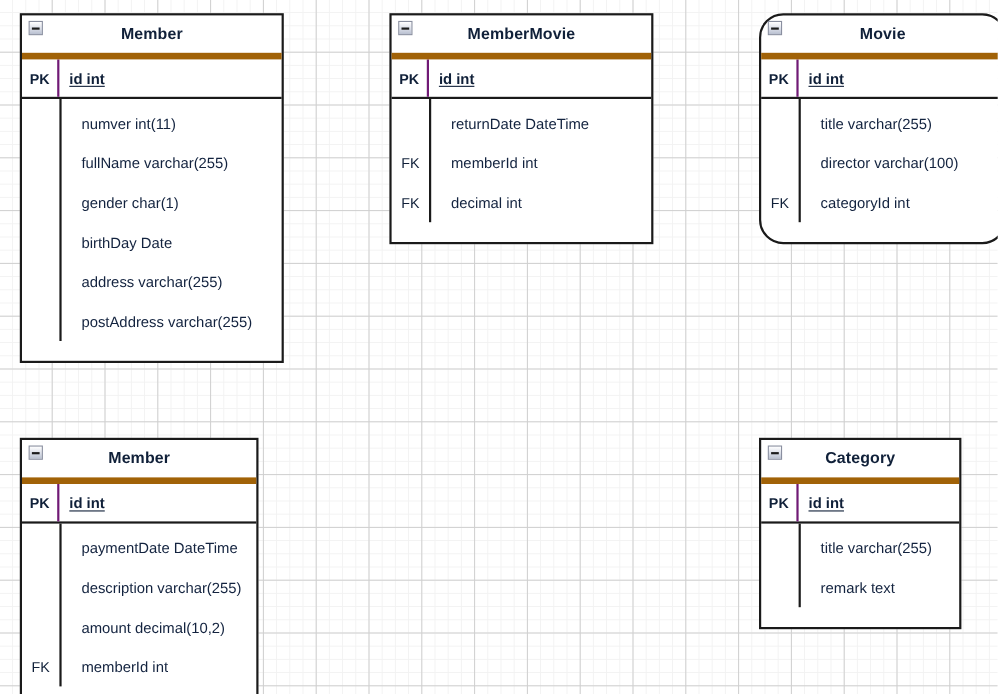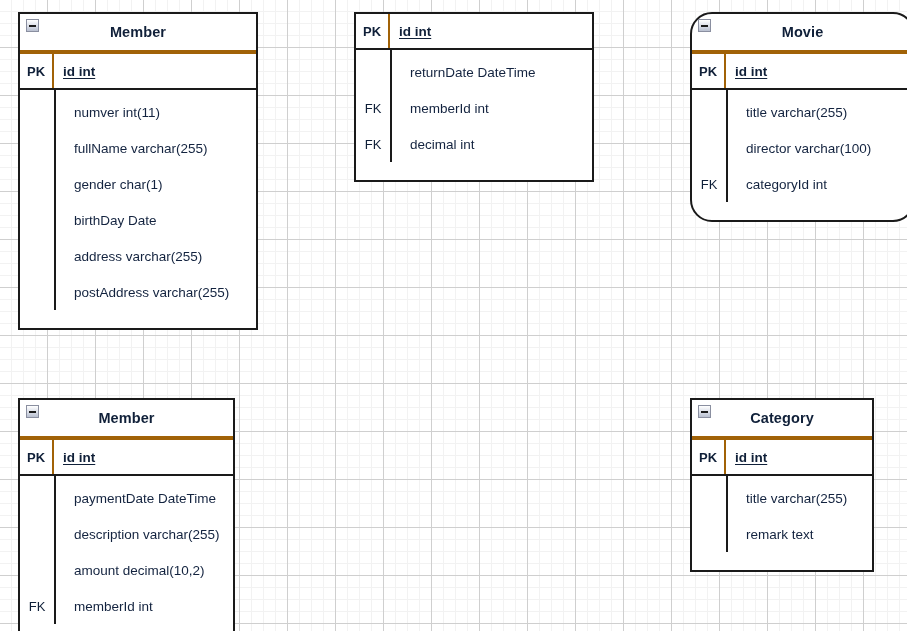--- a/index.html
+++ b/index.html
@@ -40,21 +40,21 @@
     box-sizing: border-box;
     background: #ffffff;
     border: 2px solid #1a1a1a;
     color: #13233f;
   }
 
   .entity-header {
     position: relative;
     box-sizing: border-box;
     height: 40px;
-    border-bottom: 4px solid #a16207;
+    border-bottom: 6px solid #a16207;
     display: flex;
     align-items: center;
     justify-content: center;
   }
 
   .entity-title {
     font-size: 14.5px;
     font-weight: bold;
     color: #102039;
     letter-spacing: 0.1px;
@@ -91,21 +91,21 @@
     align-items: center;
   }
   .pk-key {
     box-sizing: border-box;
     width: 34px;
     flex: 0 0 34px;
     text-align: center;
     font-size: 13px;
     font-weight: bold;
     color: #102039;
-    border-right: 2px solid #a16207;
+    border-right: 2px solid #701a75;
     height: 100%;
     display: flex;
     align-items: center;
     justify-content: center;
   }
   .pk-name {
     padding-left: 9px;
     font-size: 13.5px;
     font-weight: bold;
     text-decoration: underline;
@@ -184,20 +184,24 @@
           <span class="attr-key"></span>
           <span class="attr-name">address varchar(255)</span>
         </div>
         <div class="attr-row">
           <span class="attr-key"></span>
           <span class="attr-name">postAddress varchar(255)</span>
         </div>
       </div>
     </div>
     <div class="entity" style="left: 354px; top: 12px; width: 240px;">
+      <div class="entity-header">
+        <span class="collapse-icon"></span>
+        <span class="entity-title">MemberMovie</span>
+      </div>
       <div class="pk-row">
         <span class="pk-key">PK</span>
         <span class="pk-name">id int</span>
       </div>
       <div class="attr-block">
         <div class="attr-divider"></div>
         <div class="attr-row">
           <span class="attr-key"></span>
           <span class="attr-name">returnDate DateTime</span>
         </div>

